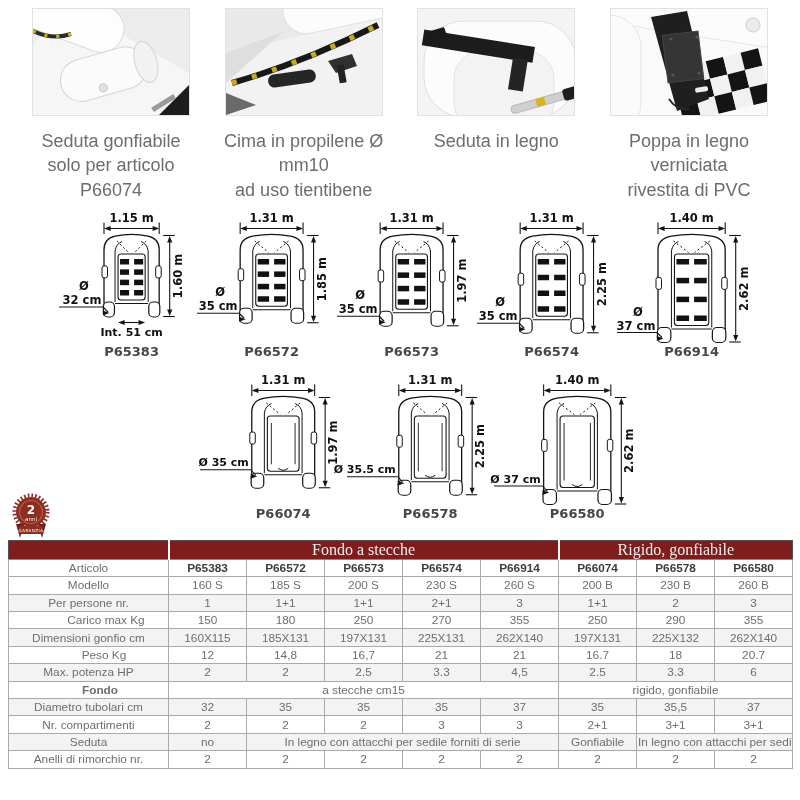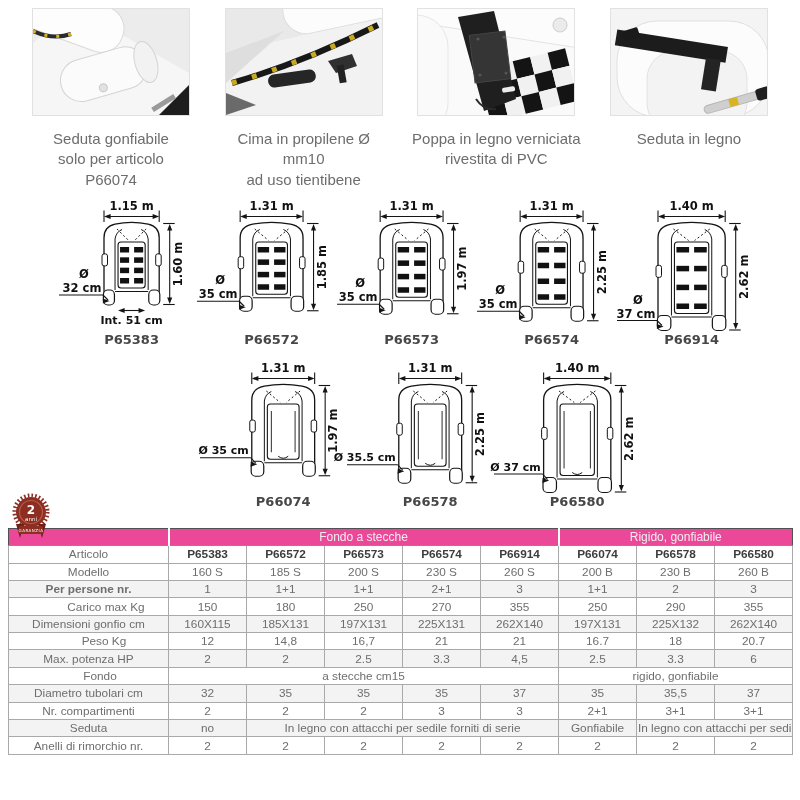--- a/index.html
+++ b/index.html
@@ -3,38 +3,38 @@
 <meta charset="utf-8">
 <style>
   html,body{margin:0;padding:0;background:#fff;}
   body{width:800px;height:800px;position:relative;font-family:"Liberation Sans",sans-serif;overflow:hidden;}
 
   
   .photos{display:flex;justify-content:space-between;padding:8px 22px 0 22px;}
   .photo-card{width:178px;}
   .photo-frame{width:156px;height:106px;margin:0 auto;background:#ececec;border:1px solid #e1e1e1;overflow:hidden;}
   .photo-frame svg{display:block;}
-  .photo-caption{margin-top:13px;font-size:15px;line-height:1.35;color:#6d6d6d;text-align:center;white-space:pre-line;}
+  .photo-caption{margin-top:13px;font-size:18px;line-height:1.35;color:#6d6d6d;text-align:center;white-space:pre-line;}
 
   
   .diag-row1{display:flex;justify-content:space-between;padding:6px 44px 0 56px;align-items:flex-start;}
   .diag-row2{display:flex;justify-content:space-between;width:440px;margin:10px 0 0 200px;align-items:flex-start;}
   .diag{position:relative;}
   .diag svg{overflow:visible;display:block;}
 
   
   .badge{position:absolute;left:8px;top:492px;}
 
   
   .spec-wrap{margin:18px 8px 0 8px;}
   table.spec{border-collapse:collapse;width:784px;table-layout:fixed;font-size:11.8px;color:#6e6e6e;}
   table.spec td, table.spec th{border:1px solid #a9a9a9;height:16.4px;padding:0 1px;text-align:center;
       overflow:hidden;white-space:nowrap;font-weight:normal;}
-  table.spec thead th{background:#ec4899;color:#efefef;font-size:12px;border:1px solid #515153;
-      border-bottom:1px solid #8a8a8a;}
+  table.spec thead th{background:#7f1d1d;color:#efefef;font-size:16px;border:1px solid #515153;
+      border-bottom:1px solid #8a8a8a;font-family:Liberation Serif, serif;}
   table.spec thead th.sep{border-left:2px solid #fff;}
   table.spec tbody tr:nth-child(odd):not(:first-child){background:#f3f3f3;}
   table.spec tbody tr.bold td{font-weight:bold;color:#3d3d3d;}
 </style>
 </head>
 <body>
 
 <div class="photos">
 
   <figure class="photo-card" style="margin:0">
@@ -69,20 +69,41 @@
         <polygon points="0,84 30,96 0,106" fill="#6a6a6a"></polygon>
         <path d="M6,74 C 48,62 92,46 152,16" stroke="#181818" stroke-width="6" fill="none"></path>
         <path d="M6,74 C 48,62 92,46 152,16" stroke="#c9a91e" stroke-width="5" stroke-dasharray="5 16" fill="none"></path>
         <rect x="42" y="63" width="48" height="13" rx="6" transform="rotate(-8 66 70)" fill="#262626"></rect>
         <polygon points="102,52 126,45 131,57 110,64" fill="#303030"></polygon>
         <rect x="112" y="56" width="7" height="18" transform="rotate(-10 115 64)" fill="#222222"></rect>
       </svg>
     </div>
     <figcaption class="photo-caption">Cima in propilene Ø mm10
 ad uso tientibene</figcaption>
+  </figure>
+
+  <figure class="photo-card" style="margin:0">
+    <div class="photo-frame">
+      <svg width="156" height="106" viewBox="0 0 156 106">
+        <rect width="156" height="106" fill="#f4f4f4"></rect>
+        <rect x="6" y="12" width="152" height="96" rx="40" fill="#fcfcfc" stroke="#e0e0e0"></rect>
+        <rect x="36" y="42" width="100" height="80" rx="28" fill="#f3f3f3" stroke="#e2e2e2"></rect>
+        <g transform="rotate(9 66 40)">
+          <rect x="4" y="30" width="112" height="16" fill="#1c1c1c"></rect>
+          <rect x="96" y="44" width="15" height="32" fill="#242424"></rect>
+        </g>
+        <rect x="12" y="20" width="16" height="10" rx="2" transform="rotate(-18 20 25)" fill="#1a1a1a"></rect>
+        <g transform="rotate(-16 126 92)">
+          <rect x="92" y="88" width="72" height="8" rx="4" fill="#cfcfcf" stroke="#b5b5b5"></rect>
+          <rect x="118" y="88" width="9" height="8" fill="#d8b324"></rect>
+          <rect x="146" y="86" width="18" height="12" rx="3" fill="#1f1f1f"></rect>
+        </g>
+      </svg>
+    </div>
+    <figcaption class="photo-caption">Seduta in legno</figcaption>
   </figure>
 
   <figure class="photo-card" style="margin:0">
     <div class="photo-frame">
       <svg width="156" height="106" viewBox="0 0 156 106">
         <rect width="156" height="106" fill="#fafafa"></rect>
         <rect x="-18" y="-28" width="210" height="54" rx="27" transform="rotate(9 80 0)" fill="#fcfcfc" stroke="#e3e3e3"></rect>
         <rect x="-44" y="6" width="74" height="120" rx="32" fill="#fafafa" stroke="#e6e6e6"></rect>
         <g transform="rotate(-14 116 80)">
           <rect x="66" y="48" width="18" height="18" fill="#141414"></rect>
@@ -107,41 +128,20 @@
           <circle cx="86" cy="28" r="1.6" fill="#555"></circle>
         <circle cx="62" cy="66" r="1.6" fill="#555"></circle>
           <circle cx="88" cy="64" r="1.6" fill="#555"></circle>
         <rect x="84" y="78" width="13" height="5" rx="2" transform="rotate(-9 90 80)" fill="#ececec"></rect>
         <circle cx="142" cy="16" r="7" fill="#ebebeb" stroke="#cccccc"></circle>
         <path d="M58,90 q 8,12 20,10" stroke="#2a2a2a" stroke-width="2" fill="none"></path>
       </svg>
     </div>
     <figcaption class="photo-caption">Poppa in legno verniciata
 rivestita di PVC</figcaption>
-  </figure>
-
-  <figure class="photo-card" style="margin:0">
-    <div class="photo-frame">
-      <svg width="156" height="106" viewBox="0 0 156 106">
-        <rect width="156" height="106" fill="#f4f4f4"></rect>
-        <rect x="6" y="12" width="152" height="96" rx="40" fill="#fcfcfc" stroke="#e0e0e0"></rect>
-        <rect x="36" y="42" width="100" height="80" rx="28" fill="#f3f3f3" stroke="#e2e2e2"></rect>
-        <g transform="rotate(9 66 40)">
-          <rect x="4" y="30" width="112" height="16" fill="#1c1c1c"></rect>
-          <rect x="96" y="44" width="15" height="32" fill="#242424"></rect>
-        </g>
-        <rect x="12" y="20" width="16" height="10" rx="2" transform="rotate(-18 20 25)" fill="#1a1a1a"></rect>
-        <g transform="rotate(-16 126 92)">
-          <rect x="92" y="88" width="72" height="8" rx="4" fill="#cfcfcf" stroke="#b5b5b5"></rect>
-          <rect x="118" y="88" width="9" height="8" fill="#d8b324"></rect>
-          <rect x="146" y="86" width="18" height="12" rx="3" fill="#1f1f1f"></rect>
-        </g>
-      </svg>
-    </div>
-    <figcaption class="photo-caption">Seduta in legno</figcaption>
   </figure>
 </div>
 
 <div class="diag-row1" id="diagRow1">
     <div class="diag">
       <svg width="140" height="152">
         <text x="75.60000000000001" y="14" font-size="11.5" text-anchor="middle" fill="#111" font-family="&quot;DejaVu Sans&quot;, sans-serif" font-weight="bold">1.15 m</text>
         <line x1="53.000000000000014" y1="20.5" x2="98.2" y2="20.5" stroke="#151515" stroke-width="1.1"></line>
         <polygon points="48.000000000000014,20.5 54.600000000000016,17.944444444444443 54.600000000000016,23.055555555555557" fill="#151515"></polygon>
         <polygon points="103.2,20.5 96.60000000000001,17.944444444444443 96.60000000000001,23.055555555555557" fill="#151515"></polygon>
@@ -516,21 +516,21 @@
           <td>160 S</td>
           <td>185 S</td>
           <td>200 S</td>
           <td>230 S</td>
           <td>260 S</td>
           <td>200 B</td>
           <td>230 B</td>
           <td>260 B</td>
         </tr>
         <tr>
-          <td style="font-weight: bold; color: rgb(110, 110, 110);">Per persone nr.</td>
+          <td style="font-weight: normal; color: rgb(110, 110, 110);">Per persone nr.</td>
           <td>1</td>
           <td>1+1</td>
           <td>1+1</td>
           <td>2+1</td>
           <td>3</td>
           <td>1+1</td>
           <td>2</td>
           <td>3</td>
         </tr>
         <tr>
@@ -571,21 +571,21 @@
           <td>2</td>
           <td>2</td>
           <td>2.5</td>
           <td>3.3</td>
           <td>4,5</td>
           <td>2.5</td>
           <td>3.3</td>
           <td>6</td>
         </tr>
         <tr>
-          <td style="font-weight: normal; color: rgb(110, 110, 110); padding-left: 24px;">Fondo</td>
+          <td style="font-weight: bold; color: rgb(110, 110, 110); padding-left: 24px;">Fondo</td>
           <td colspan="5">a stecche cm15</td>
           <td colspan="3">rigido, gonfiabile</td>
         </tr>
         <tr>
           <td style="font-weight: normal; color: rgb(110, 110, 110);">Diametro tubolari cm</td>
           <td>32</td>
           <td>35</td>
           <td>35</td>
           <td>35</td>
           <td>37</td>

